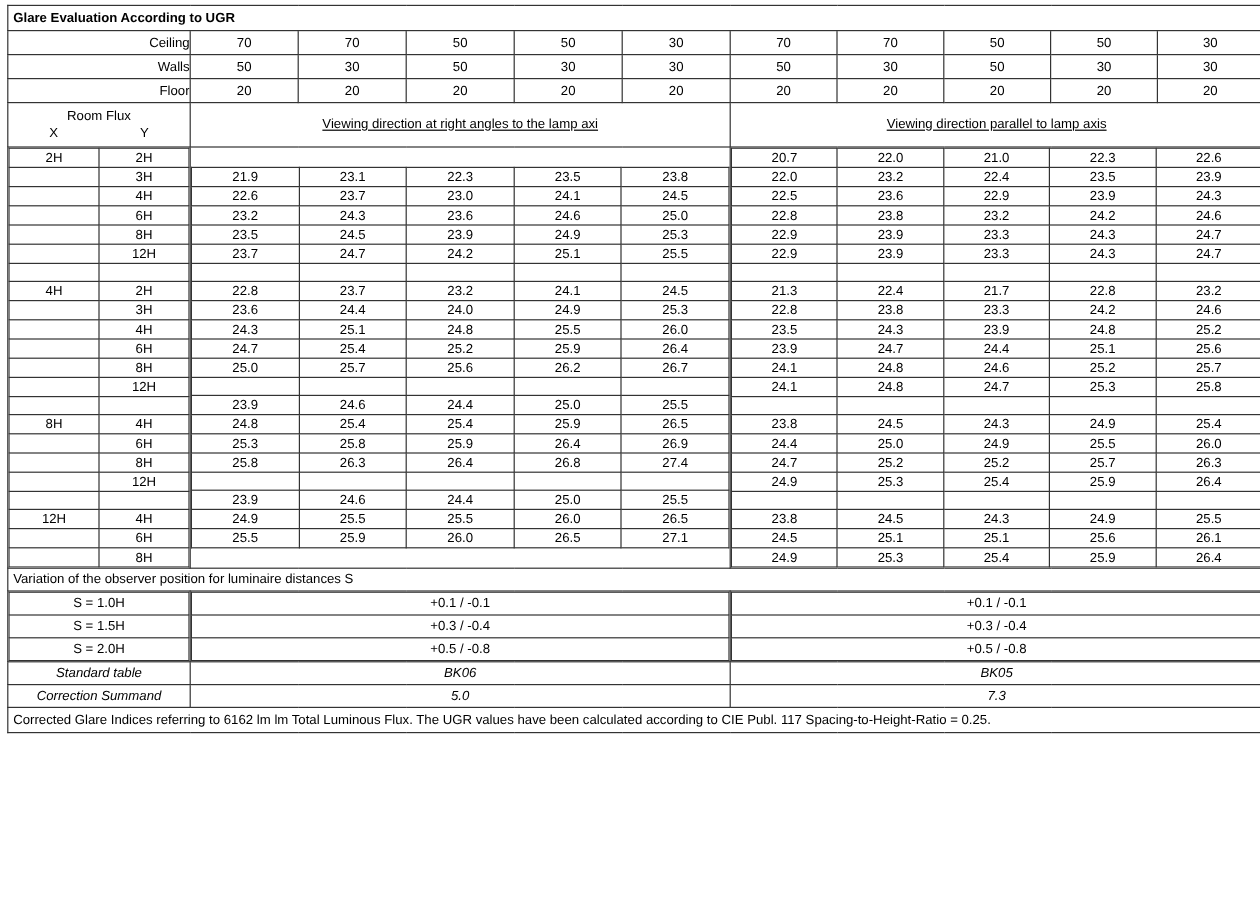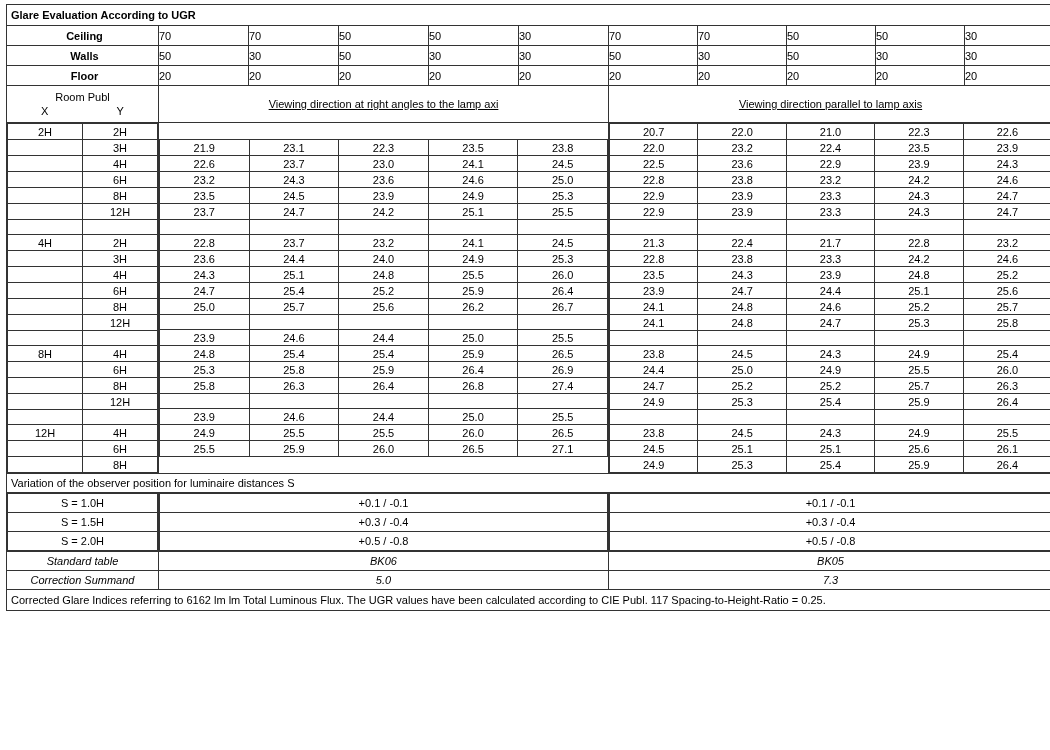--- a/index.html
+++ b/index.html
@@ -34,27 +34,26 @@
     white-space: nowrap;
     overflow: hidden;
   }
   .title-cell {
     font-weight: bold;
     font-size: 12px;
     padding: 3px 4px 3px 4px !important;
     text-align: left;
   }
   .lbl {
-    text-align: center;
+    text-align: right;
     padding-left: 4px !important;
     height: 19px;
-    font-weight: bold;
   }
   .num {
-    text-align: left;
+    text-align: center;
     height: 19px;
     margin-left: 14px;
   }
   .hdr-center {
     text-align: center;
     height: 19px;
     text-decoration: underline;
   }
   .grid {
     width: 100%;
@@ -164,21 +163,21 @@
       <td class="num">20</td>
       <td class="num">20</td>
       <td class="num">20</td>
       <td class="num">20</td>
       <td class="num">20</td>
       <td class="num">20</td>
     </tr>
 
     <tr>
       <td class="roomsize-hdr">
-        <div>Room Publ</div>
+        <div>Room Flux</div>
         <div class="small-xy">
           <span>X</span>
           <span>Y</span>
         </div>
       </td>
       <td class="hdr-center" colspan="5">Viewing direction at right angles to the lamp axi</td>
       <td class="hdr-center" colspan="5">Viewing direction parallel to lamp axis</td>
     </tr>
 
     <tr>

